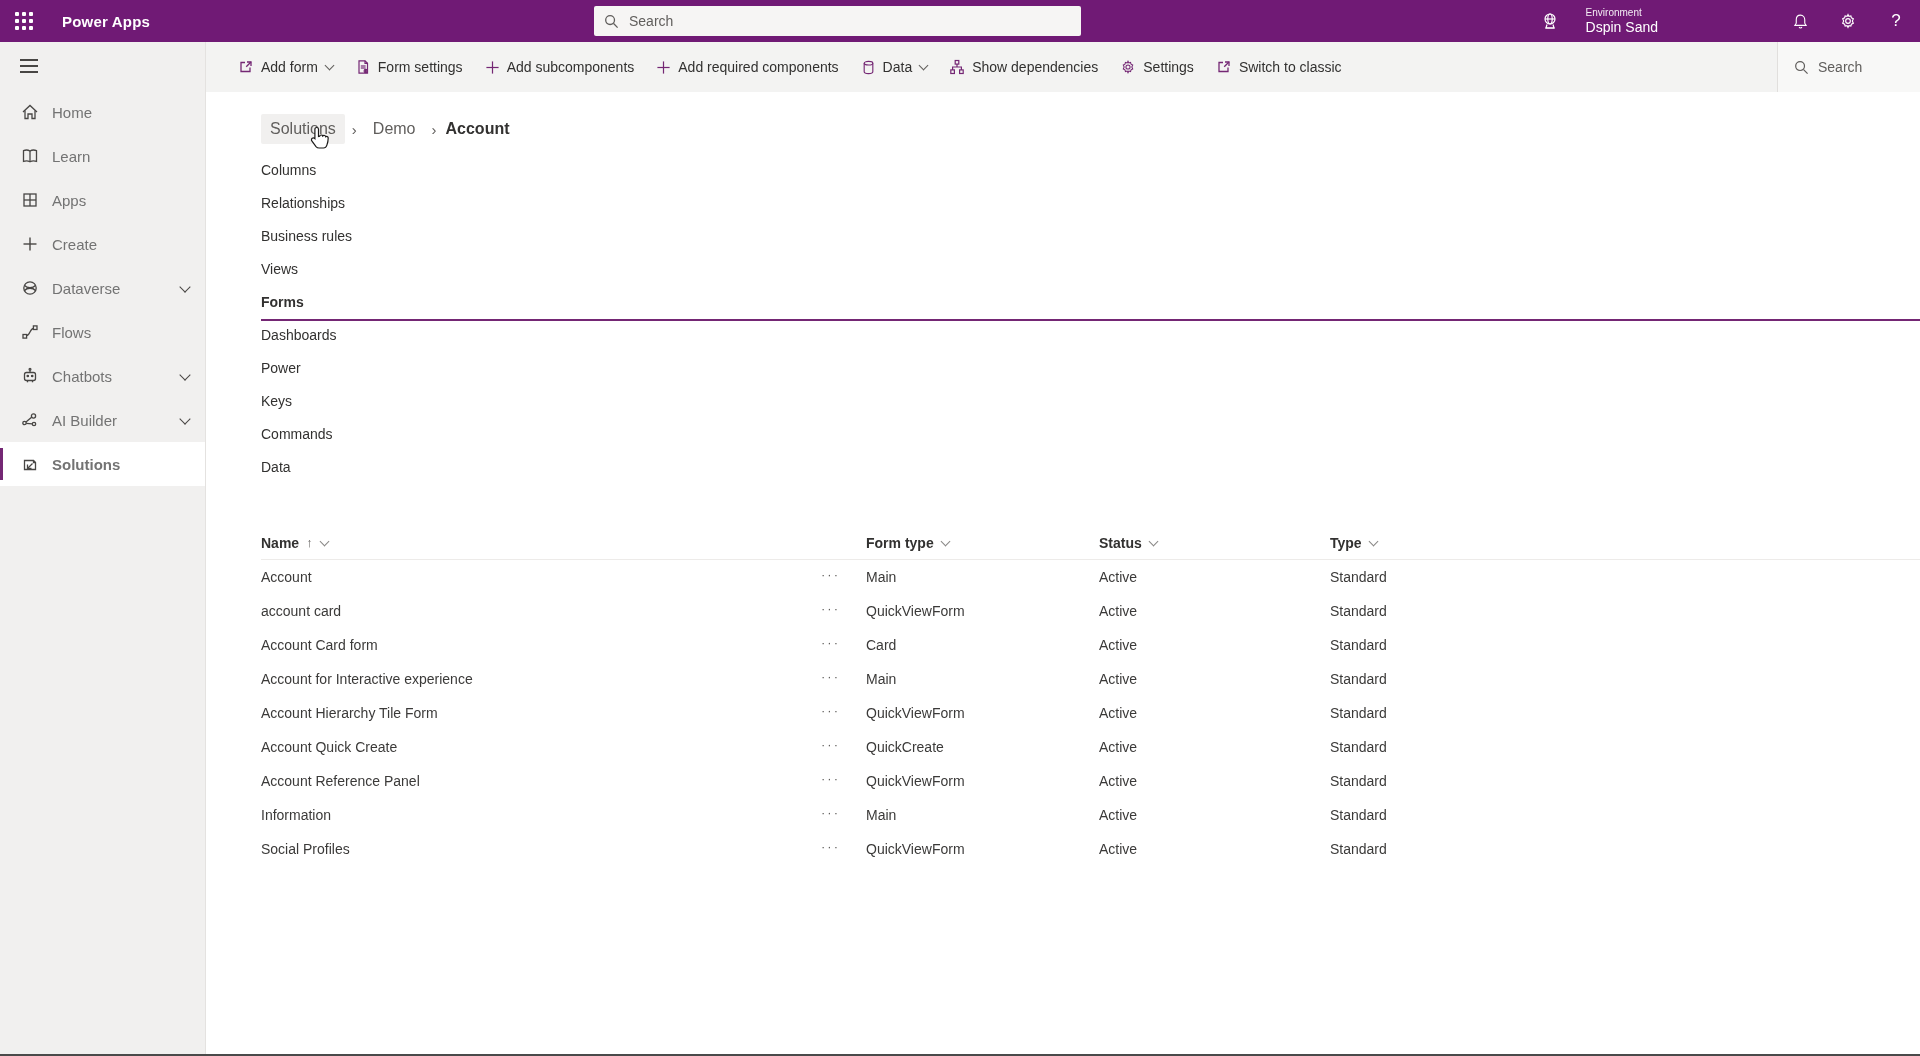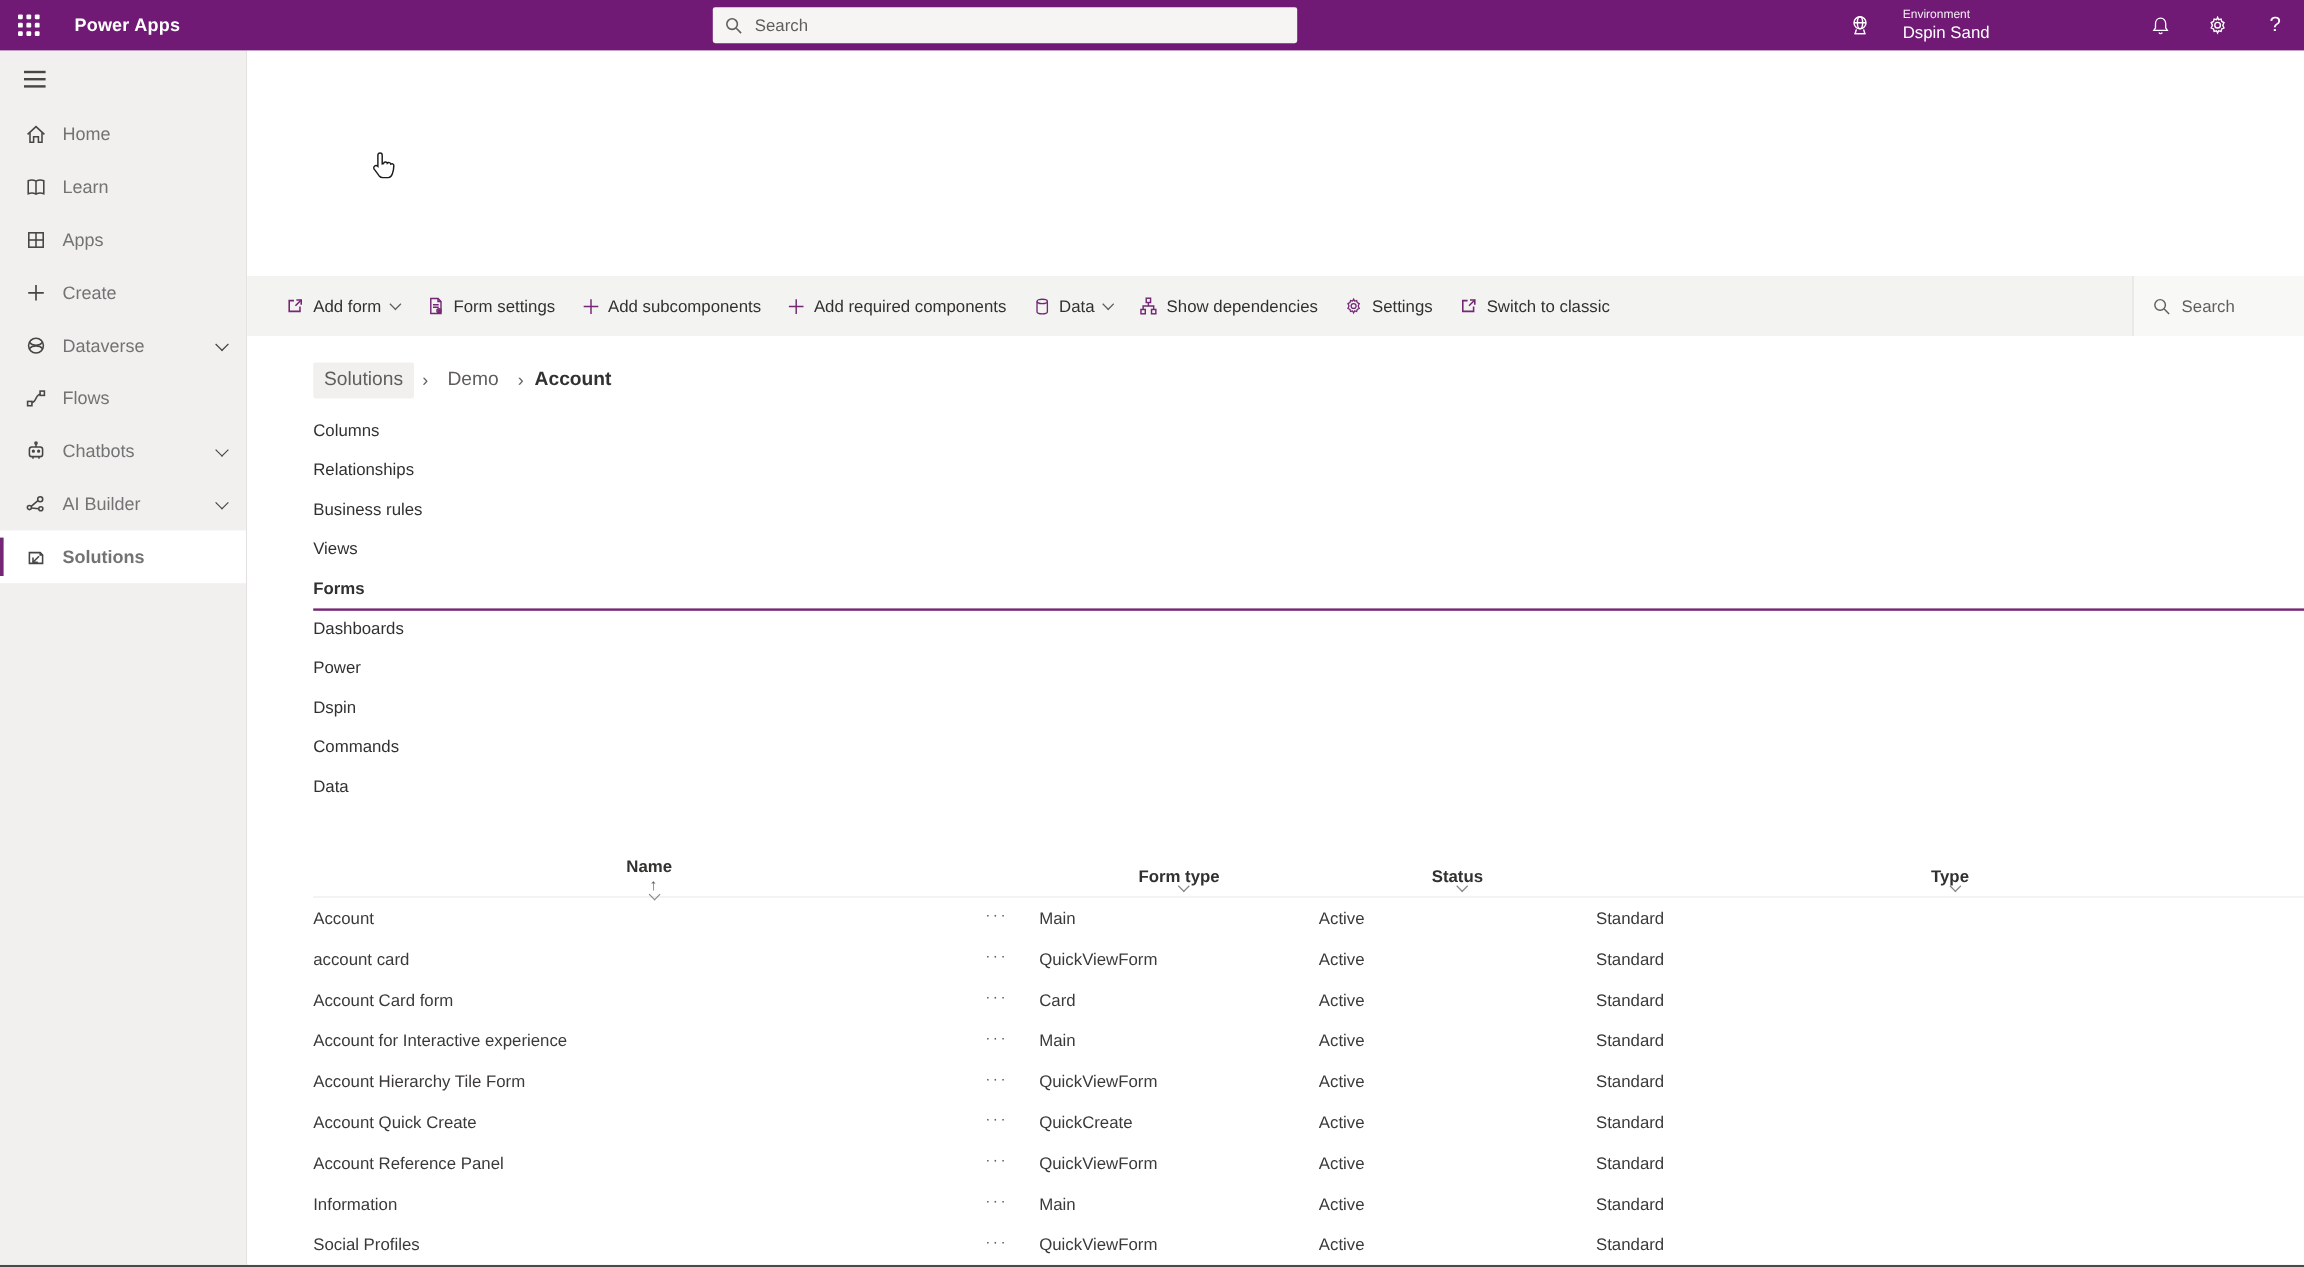--- a/index.html
+++ b/index.html
@@ -38,21 +38,21 @@
   .nav-item { height:44px; display:flex; align-items:center; padding-left:20px;
     font-size:15px; color:#737373; cursor:pointer; position:relative; }
   .nav-item .nav-icon { width:20px; height:20px; margin-right:12px; flex:0 0 auto; }
   .nav-item.active { background:#fff; font-weight:700; }
   .nav-item.active::before { content:""; position:absolute; left:0; top:6px; bottom:6px;
     width:3px; background:#742774; }
   .nav-chev { position:absolute; right:16px; width:8px; height:8px;
     border-right:1.6px solid #484644; border-bottom:1.6px solid #484644; transform:rotate(45deg); margin-top:-3px; }
 
   
-  .main { flex:1; display:flex; flex-direction:column; background:#fff; min-width:0;justify-content:flex-end; }
+  .main { flex:1; display:flex; flex-direction:column; background:#fff; min-width:0; }
 
   
   .toolbar { height:50px; background:#f3f3f2; display:flex; align-items:center; padding-left:32px; }
   .tb-item { display:flex; align-items:center; margin-right:22px; font-size:14px;
     color:#323130; cursor:pointer; white-space:nowrap; }
   .tb-item svg { margin-right:7px; }
   .tb-chev { width:7px; height:7px; border-right:1.4px solid #605e5c; border-bottom:1.4px solid #605e5c;
     transform:rotate(45deg); margin-left:8px; margin-top:-3px; }
   .tb-spacer { flex:1; }
   .tb-search { width:143px; height:50px; border-left:1px solid #e1dfdd; background:#f8f8f7;
@@ -70,21 +70,21 @@
   
   .tabs { display:flex; margin:10px 0 0 55px; column-gap:26px;flex-direction:column; }
   .tab { font-size:14px; color:#323130; padding:6px 0 9px 0; cursor:pointer;
     border-bottom:2px solid transparent; }
   .tab.active { font-weight:700; border-bottom-color:#742774; }
 
   
   .table { margin:40px 0 0 55px; }
   .trow, .thead { display:grid; grid-template-columns:560px 45px 233px 231px 1fr; align-items:center; }
   .thead { height:34px; border-bottom:1px solid #edebe9; font-weight:700; font-size:14px; color:#323130; }
-  .th { display:flex; align-items:center; cursor:pointer;flex-direction:column; }
+  .th { display:flex; align-items:center; cursor:pointer; }
   .sort-arrow { color:#605e5c; font-weight:400; margin-left:7px; font-size:13px; }
   .hd-chev { width:7px; height:7px; border-right:1.3px solid #8a8886; border-bottom:1.3px solid #8a8886;
     transform:rotate(45deg); margin-left:8px; margin-top:-3px; }
   .trow { height:34px; font-size:14px; color:#3b3a39; cursor:pointer; }
   .cell-more { color:#605e5c; letter-spacing:2px; font-size:13px; cursor:pointer; padding-bottom:6px; }
 
   .bottom-line { height:2px; background:#4a4a4a; }
 
   svg { display:block; }
 </style>
@@ -335,21 +335,21 @@
         <div class="tab"><span>Business rules</span></div>
 
         <div class="tab"><span>Views</span></div>
 
         <div class="tab active"><span>Forms</span></div>
 
         <div class="tab"><span>Dashboards</span></div>
 
         <div class="tab"><span>Power</span></div>
 
-        <div class="tab"><span>Dspin</span></div>
+        <div class="tab"><span>Keys</span></div>
 
         <div class="tab"><span>Commands</span></div>
 
         <div class="tab"><span>Data</span></div>
       </div>
 
     <div class="table">
       <div class="thead">
         <div class="th">
           <span>Name</span>

